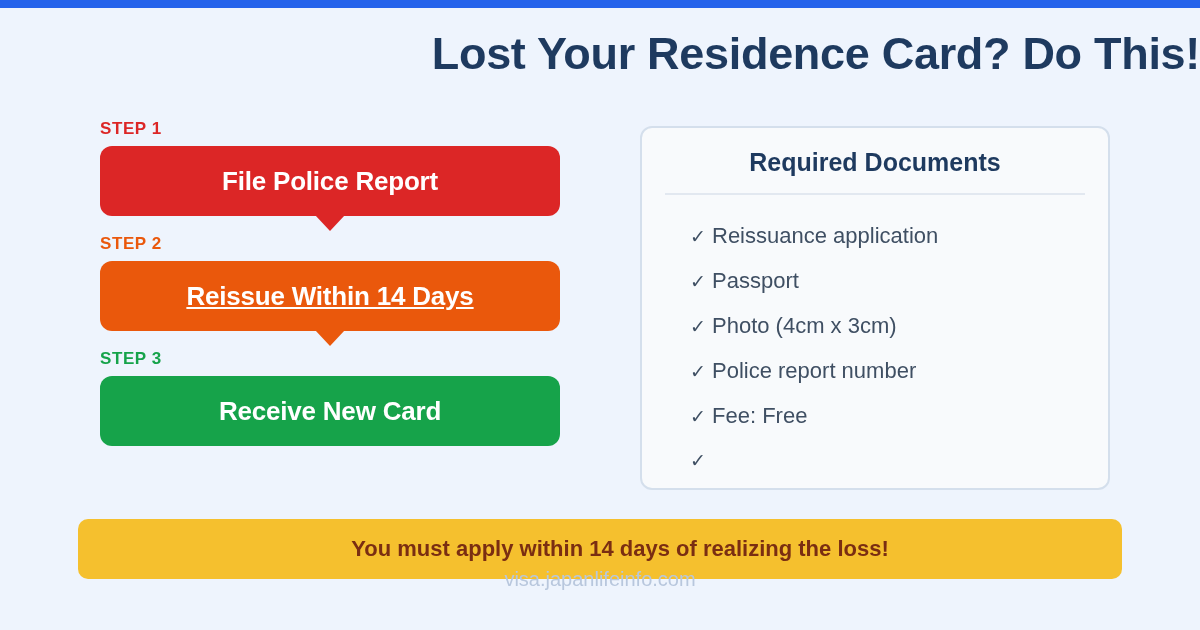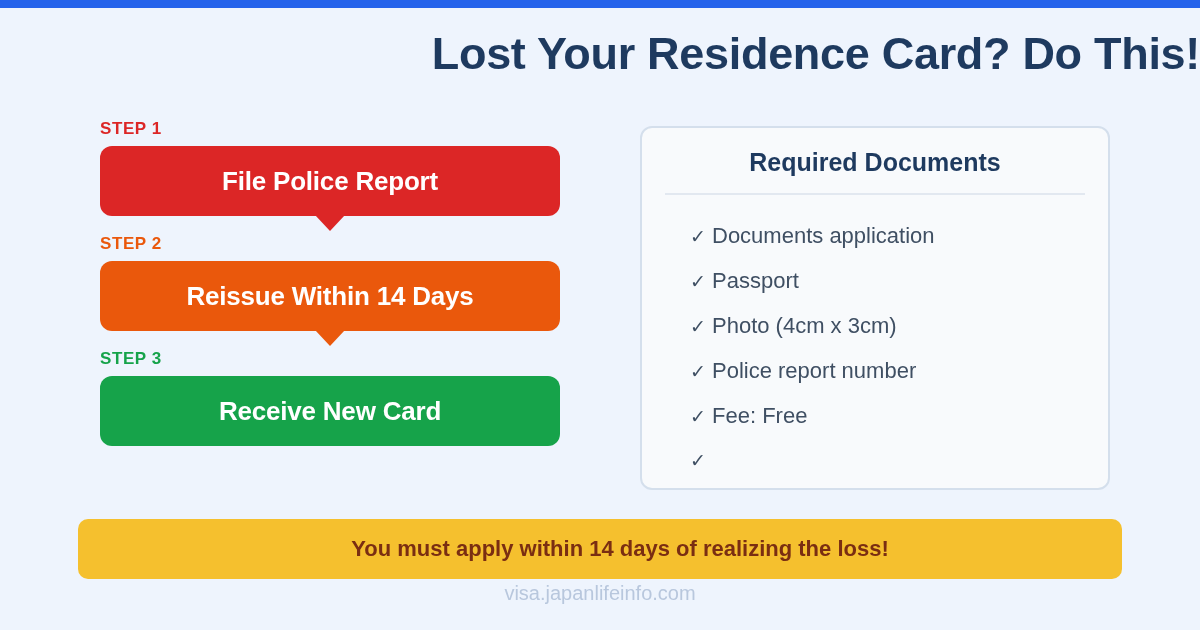--- a/index.html
+++ b/index.html
@@ -136,21 +136,21 @@
     align-items: center;
     justify-content: center;
     color: #7a2e12;
     font-size: 22px;
     font-weight: bold;
   }
 
   #footer-url {
     position: absolute;
     left: 0;
-    top: 582px;
+    top: 568px;
     width: 1200px;
     text-align: center;
     font-size: 20px;
     color: #b8c7dd;
   }
 </style>
 </head>
 <body style="background: rgb(238, 244, 253);">
 
 <div id="accent-bar" style="background: rgb(37, 99, 235);"></div>
@@ -162,42 +162,42 @@
   <div class="step-group" id="step-group-1">
     <div class="step-label" style="color: rgb(220, 38, 38);">STEP 1</div>
     <div class="step-box" id="step-box-1" style="background: rgb(220, 38, 38); color: rgb(255, 255, 255);">
       <span>File Police Report</span>
       <span class="step-arrow" id="step-arrow-1" style="border-top-color: rgb(220, 38, 38);"></span>
     </div>
   </div>
 
   <div class="step-group" id="step-group-2">
     <div class="step-label" style="color: rgb(234, 88, 12);">STEP 2</div>
-    <div class="step-box" id="step-box-2" style="background: rgb(234, 88, 12); color: rgb(255, 255, 255);">
+    <div class="step-box" id="step-box-2" style="background: rgb(234, 88, 12); color: rgb(255, 255, 255); text-decoration: underline;">
       <span>Reissue Within 14 Days</span>
       <span class="step-arrow" id="step-arrow-2" style="border-top-color: rgb(234, 88, 12);"></span>
     </div>
   </div>
 
   <div class="step-group" id="step-group-3">
     <div class="step-label" style="color: rgb(22, 163, 74);">STEP 3</div>
     <div class="step-box" id="step-box-3" style="background: rgb(22, 163, 74); color: rgb(255, 255, 255);">
       <span>Receive New Card</span>
     </div>
   </div>
 
 </div>
 
 <div id="documents-panel">
   <div id="documents-title">Required Documents</div>
   <div id="documents-divider"></div>
   <ul id="documents-list">
       <li class="document-item">
         <span class="check-icon">✓</span>
-        <span>Documents application</span>
+        <span>Reissuance application</span>
       </li>
       <li class="document-item">
         <span class="check-icon">✓</span>
         <span>Passport</span>
       </li>
       <li class="document-item">
         <span class="check-icon">✓</span>
         <span>Photo (4cm x 3cm)</span>
       </li>
       <li class="document-item">

